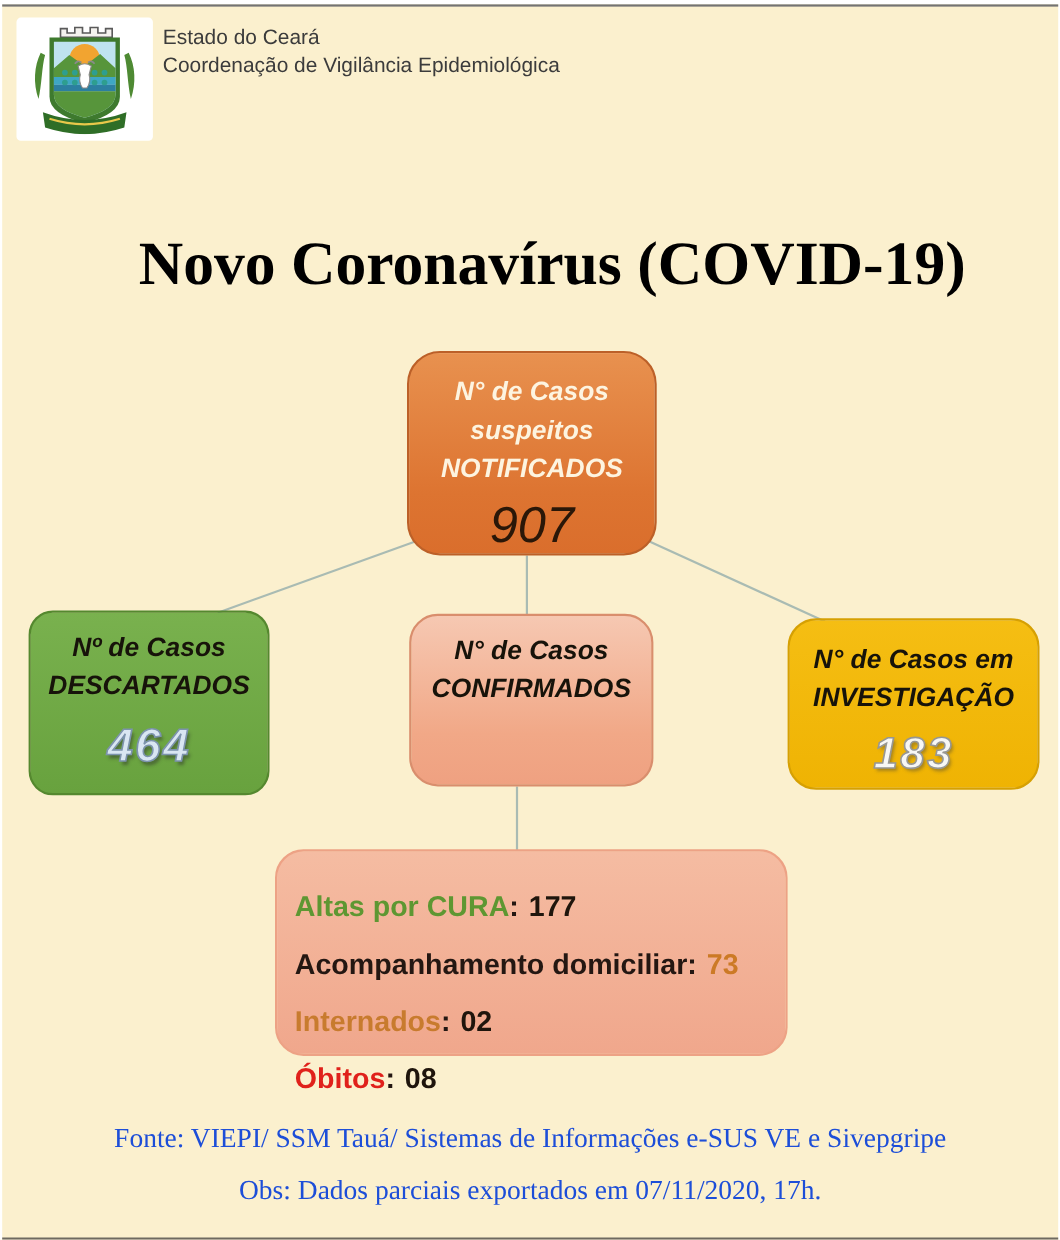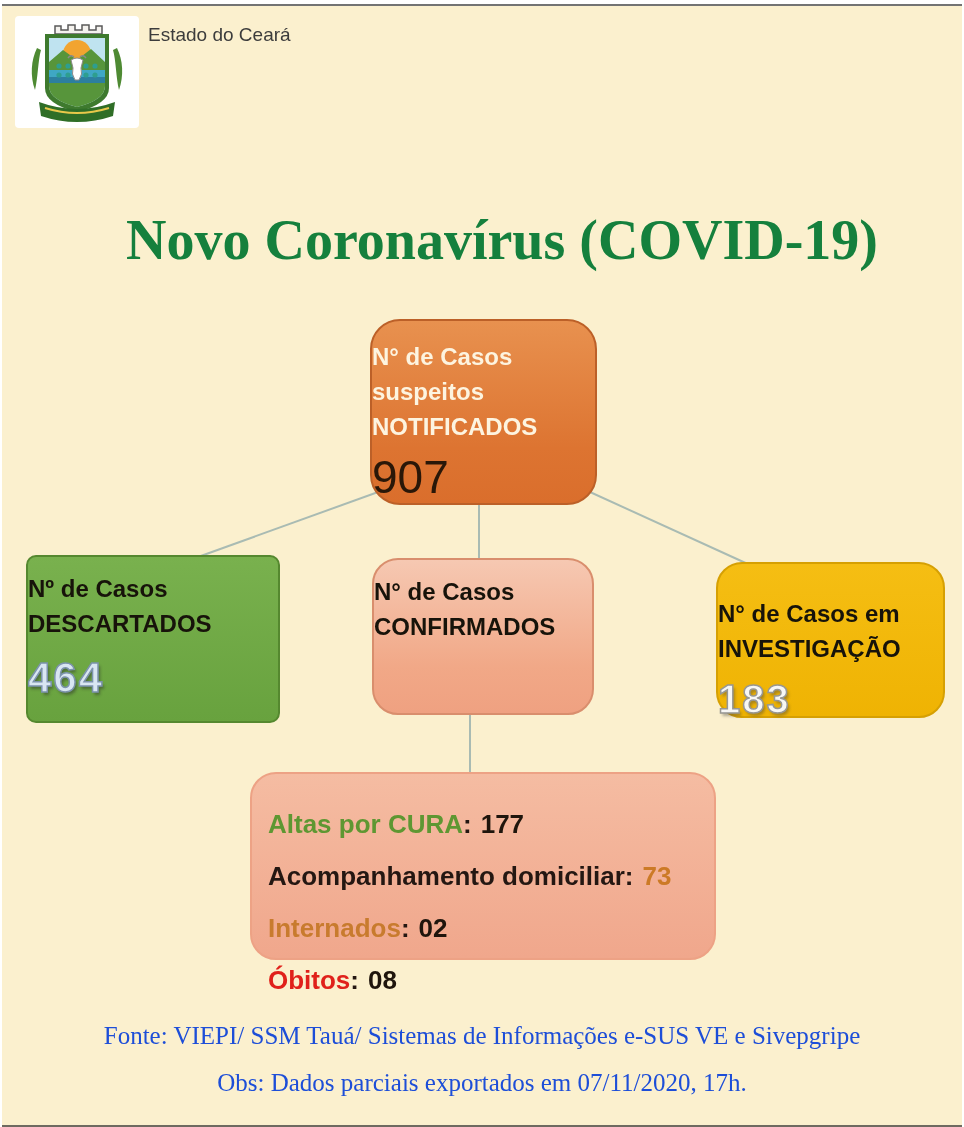--- a/index.html
+++ b/index.html
@@ -26,48 +26,49 @@
     position:absolute;left:146px;top:16px;
     font-size:19px;line-height:25px;color:#3c3c3c;
   }
   
   .main-title{
     position:absolute;left:0;right:0;top:202px;
     text-align:center;
     font-family:"Liberation Serif", serif;
     font-weight:bold;
     font-size:56px;
-    color:#15803d;
+    color:#000000;
     margin-left:40px;
   }
   
   .connectors{position:absolute;left:0;top:0;width:964px;height:1127px;pointer-events:none;}
   .connectors line{stroke:#A9BBB3;stroke-width:2;}
   
   .node{
     position:absolute;
     border-radius:30px;
-    text-align:left;
+    text-align:center;
     box-sizing:border-box;
+    font-style:italic;
   }
   .node .line{font-weight:bold;font-size:24px;line-height:35px;}
   .node .value{line-height:50px;}
   .node-notified{
     left:368px;top:313px;width:227px;height:186px;
     background:linear-gradient(180deg,#E8914F 0%,#DD7431 70%,#DA6E2C 100%);
     border:2px solid #BC6028;
     padding-top:18px;
   }
   .node-notified .line{color:#FDF4E0;}
   .node-notified .value{color:#2A1708;font-size:46px;margin-top:8px;}
   .node-discarded{
-    left:24px;top:549px;width:254px;height:168px;
+    left:24px;top:549px;width:219px;height:168px;
     background:linear-gradient(180deg,#79B14E 0%,#68A23E 100%);
     border:2px solid #55882F;
-    border-radius:10px;
+    border-radius:22px;
     padding-top:14px;
   }
   .node-discarded .line{color:#17130a;}
   .node-discarded .value{
     color:#D9E6F2;font-size:42px;margin-top:12px;
     -webkit-text-stroke:1.5px #7C93AC;
     text-shadow:2px 3px 3px rgba(40,40,40,0.45);
     font-weight:bold;letter-spacing:2px;
   }
   .node-confirmed{
@@ -77,21 +78,21 @@
     border-radius:26px;
     padding-top:14px;
   }
   .node-confirmed .line{color:#17130a;}
   .node-confirmed .value{color:#E21512;font-size:44px;margin-top:2px;}
   .node-investigation{
     left:714px;top:556px;width:229px;height:156px;
     background:linear-gradient(180deg,#F5BE13 0%,#EFB303 100%);
     border:2px solid #D6A003;
     border-radius:26px;
-    padding-top:32px;
+    padding-top:18px;
   }
   .node-investigation .line{color:#17130a;}
   .node-investigation .value{
     color:#F7F7F5;font-size:40px;margin-top:8px;
     -webkit-text-stroke:1.5px #979793;
     text-shadow:2px 3px 3px rgba(60,60,60,0.4);
     font-weight:bold;letter-spacing:2px;
   }
   
   .breakdown{
@@ -157,20 +158,21 @@
         <path d="M50 42 Q56 38 62 42 L60 50 Q62 56 58 62 L54 62 Q50 56 52 50 Z" fill="#ffffff" stroke="#8a8a8a" stroke-width="1"></path>
         <path d="M47 40 Q50 36 53 39 M65 40 Q62 36 59 39" stroke="#8a8a8a" stroke-width="1.5" fill="none"></path>
 
         <path d="M18 84 Q56 98 94 84 L92 98 Q56 110 20 98 Z" fill="#2F6E27"></path>
         <path d="M24 90 Q56 100 88 90" stroke="#E8C84A" stroke-width="2" fill="none"></path>
       </svg>
     </span>
   </div>
   <div class="org-lines">
     <div>Estado do Ceará</div>
+    <div>Coordenação de Vigilância Epidemiológica</div>
   </div>
 
   <div class="main-title">Novo Coronavírus (COVID-19)</div>
 
   <svg class="connectors">
     <line x1="390" y1="481" x2="196" y2="551"></line>
     <line x1="477" y1="499" x2="477" y2="553"></line>
     <line x1="577" y1="481" x2="748" y2="559"></line>
     <line x1="468" y1="709" x2="468" y2="767"></line>
   </svg>

